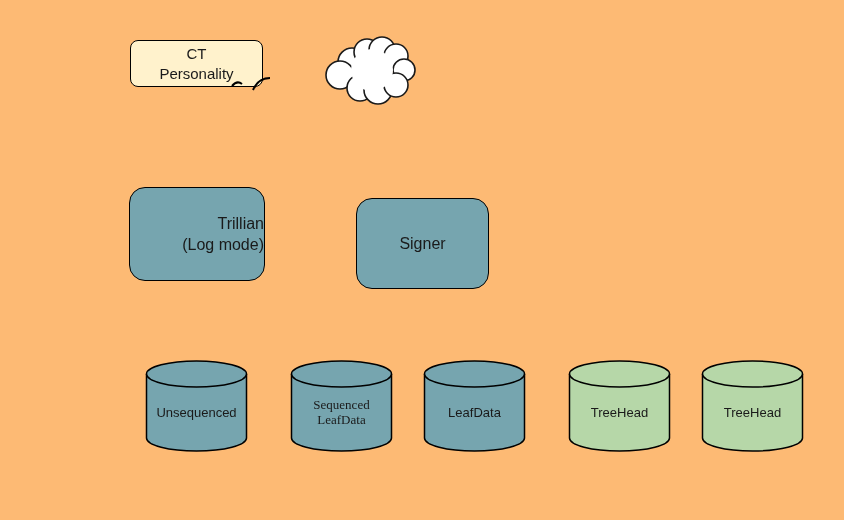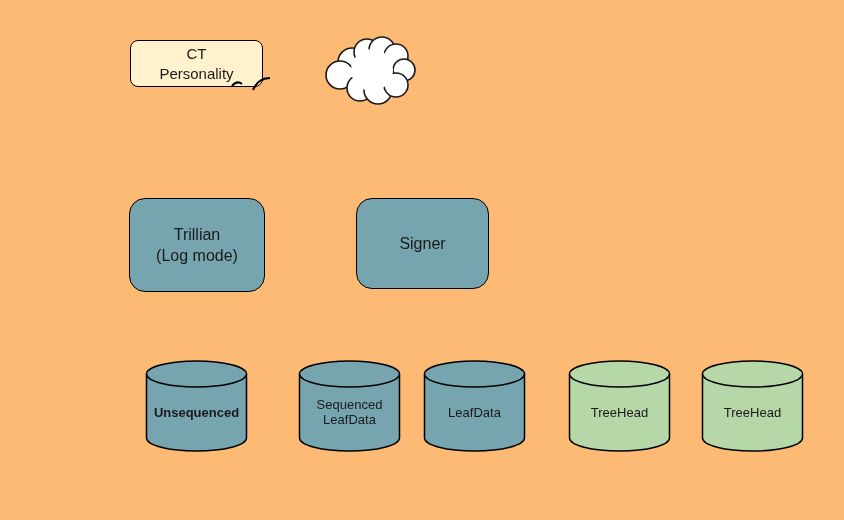--- a/index.html
+++ b/index.html
@@ -27,23 +27,23 @@
     justify-content: center;
     text-align: center;
   }
   .box .line { display: block; }
   .node-ct {
     left: 130px; top: 40px; width: 133px; height: 47px;
     border-radius: 8px;
     font-size: 15px; line-height: 20px;
   }
   .node-trillian {
-    left: 129px; top: 198px; width: 136px; height: 94px;
+    left: 129px; top: 187px; width: 136px; height: 94px;
     border-radius: 16px;
-    font-size: 16px; line-height: 21px;
+    font-size: 16px; line-height: 21px; align-items: flex-end;
   }
   .node-signer {
     left: 356px; top: 198px; width: 133px; height: 91px;
     border-radius: 16px;
     font-size: 16px; line-height: 21px;
   }
   
   .cloud-svg {
     position: absolute;
     left: 324px; top: 35px;
@@ -66,22 +66,22 @@
     position: absolute;
     left: 2px; right: 2px; top: 24px; bottom: 12px;
     display: flex;
     flex-direction: column;
     align-items: center;
     justify-content: center;
     text-align: center;
     font-size: 13px;
     line-height: 15px;
   }
-  .cyl-0 { left: 145px; font-weight: bold; }
-  .cyl-1 { left: 298px; }
+  .cyl-0 { left: 145px; }
+  .cyl-1 { left: 290px; font-family: Liberation Serif, serif; }
   .cyl-2 { left: 423px; }
   .cyl-3 { left: 568px; }
   .cyl-4 { left: 701px; }
 </style>
 </head>
 <body>
 
 <div class="stage">
 
   <div class="box node-ct" style="background-color: rgb(255, 242, 204);">

